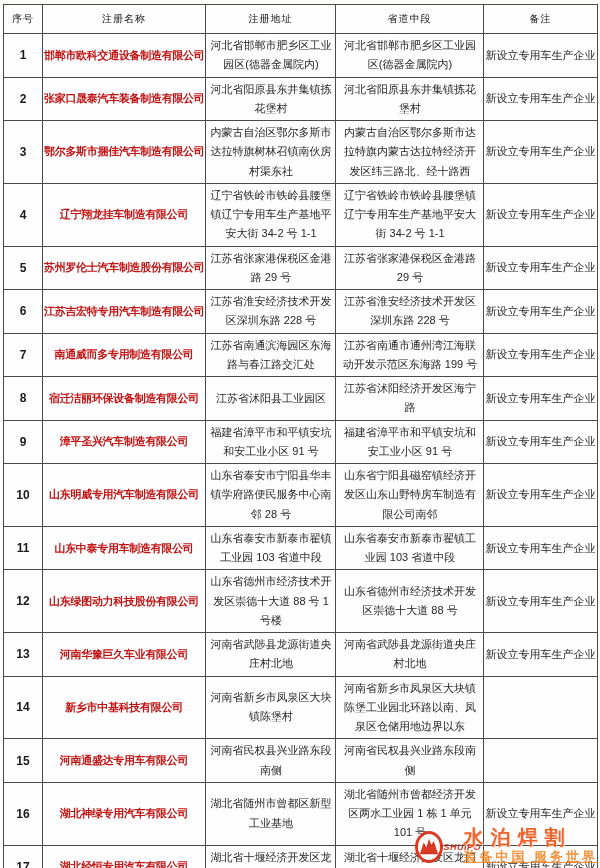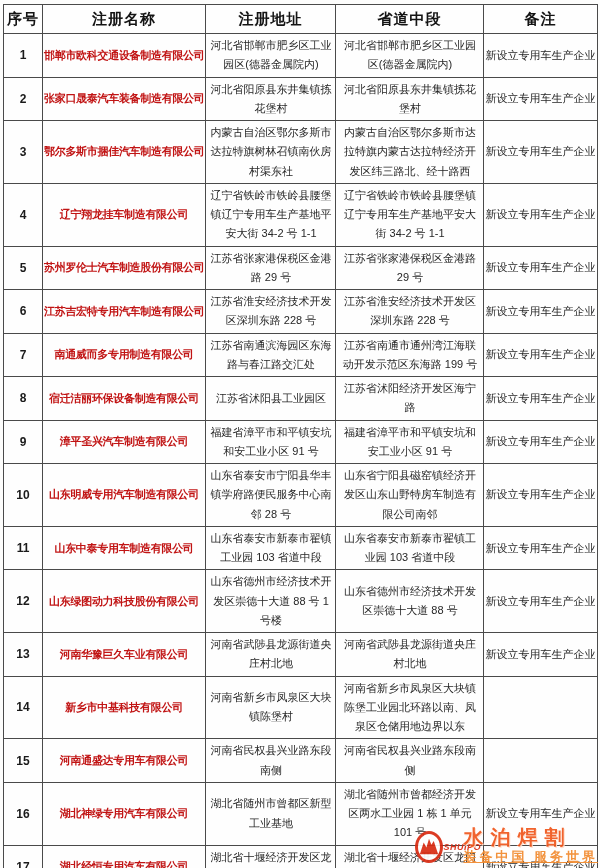--- a/index.html
+++ b/index.html
@@ -22,21 +22,21 @@
   table.registry col.c-name{width:163px;}
   table.registry col.c-reg{width:130px;}
   table.registry col.c-prod{width:148px;}
   table.registry col.c-remark{width:114px;}
   th,td{
     border:1px solid #4a4a4a;
     vertical-align:middle;
     overflow:hidden;
   }
   thead th{
-    font-size:15px;font-weight:bold;color:#141414;
+    font-size:10px;font-weight:normal;color:#141414;
     letter-spacing:1px;text-align:center;
     height:24px;padding:2px 0;
   }
   td.seq{
     text-align:center;font-weight:bold;font-size:12px;color:#1a1a1a;
     padding:2px 1px;
   }
   td.name{
     text-align:center;font-weight:bold;font-size:11px;
     letter-spacing:-0.3px;white-space:nowrap;

